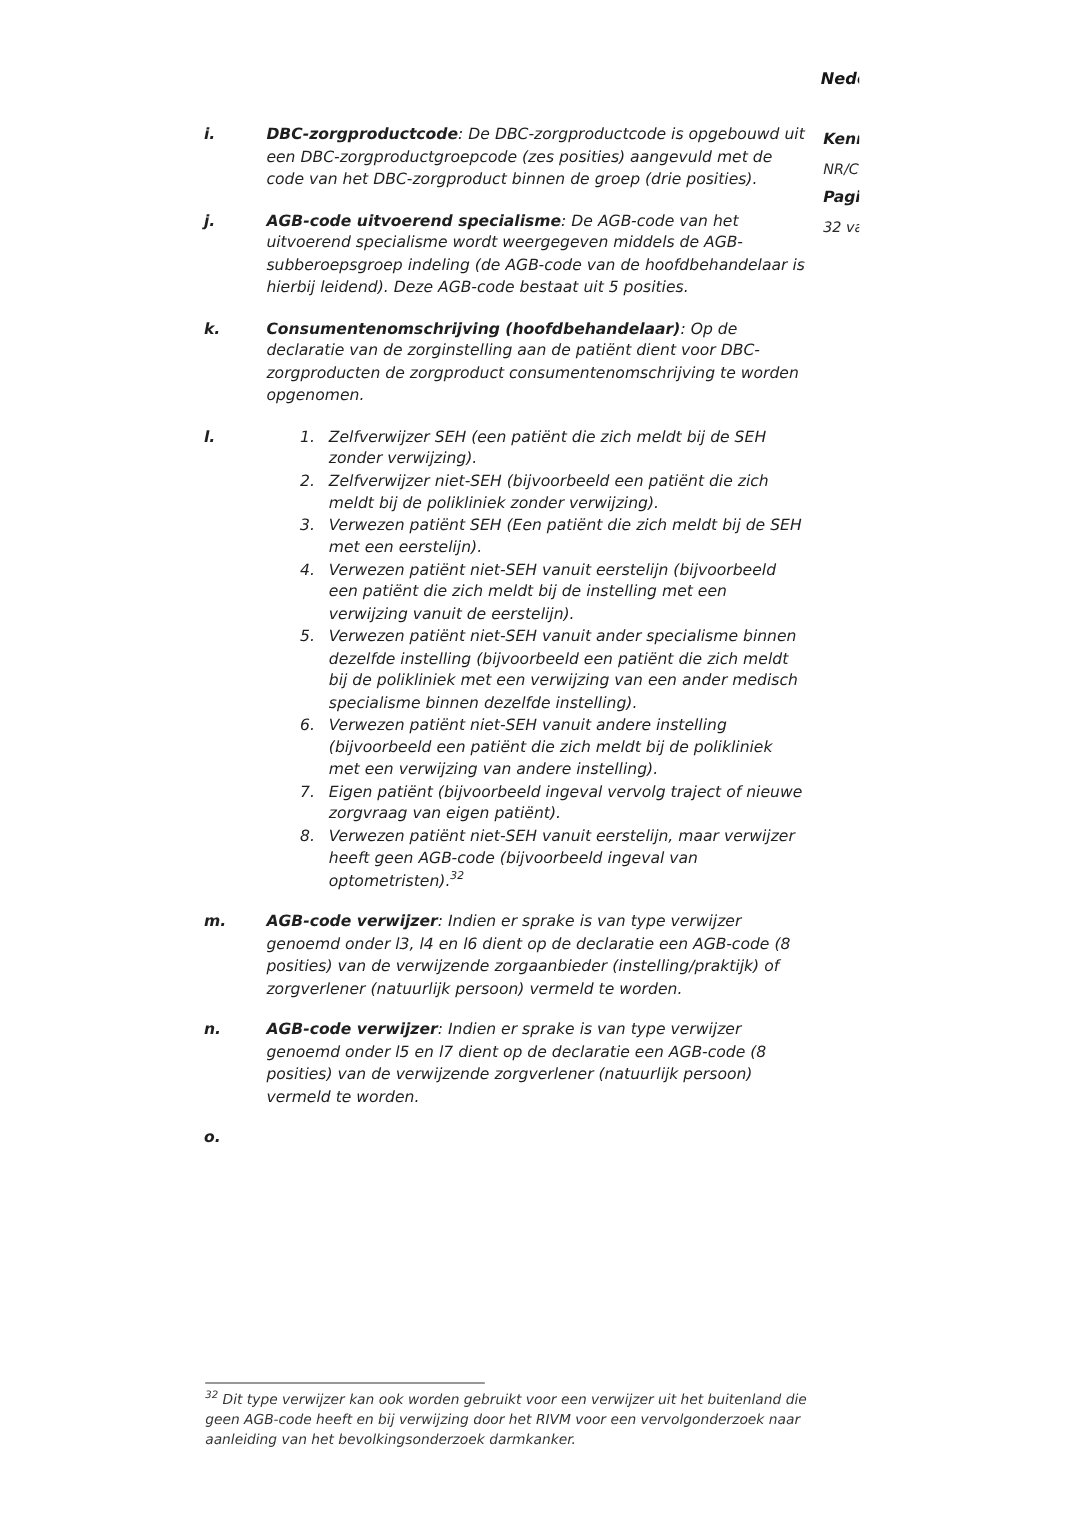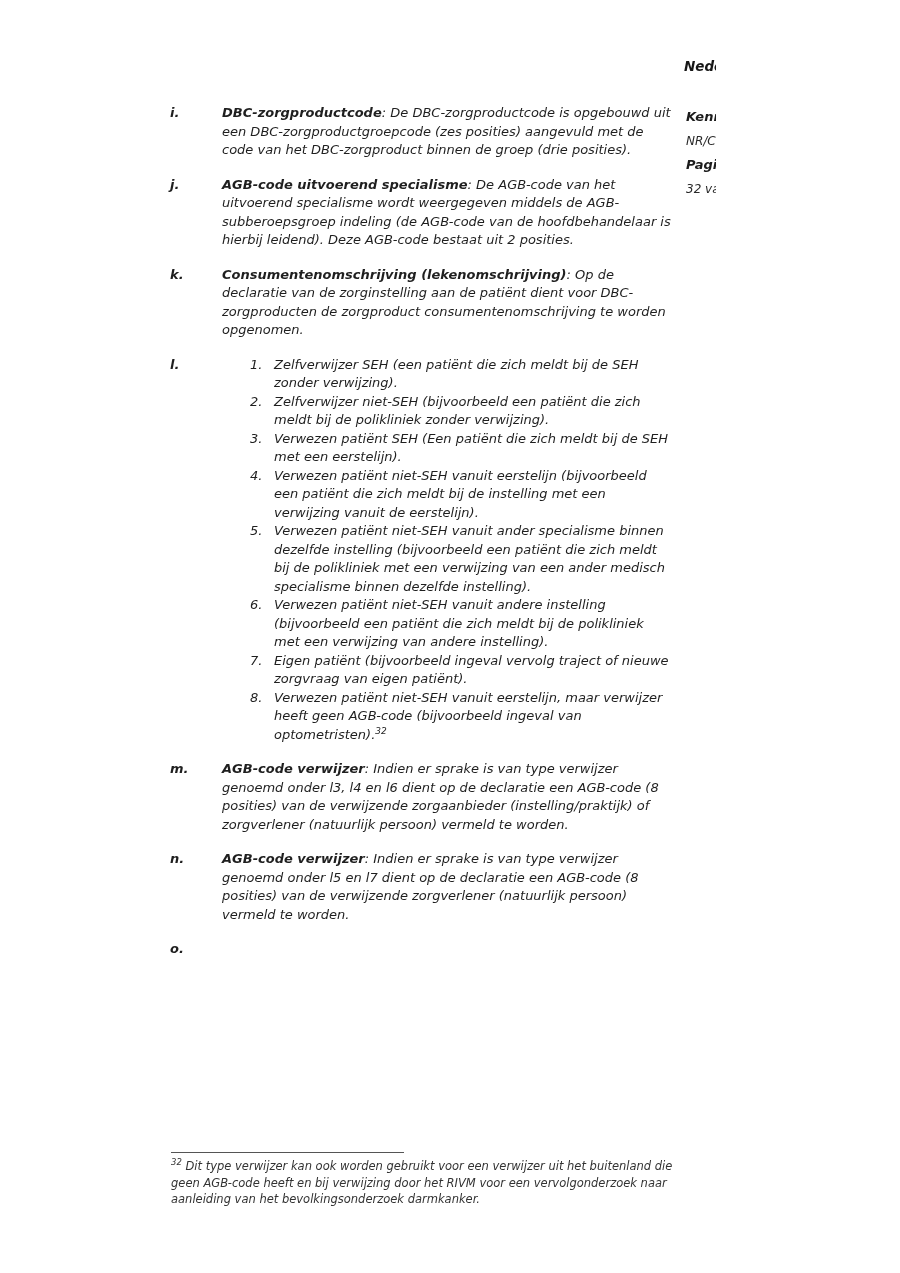--- a/index.html
+++ b/index.html
@@ -135,28 +135,28 @@
     <div class="item">
       <div class="letter">i.</div>
       <div class="content">
         <span class="para"><b>DBC-zorgproductcode</b><span>: De DBC-zorgproductcode is opgebouwd uit een DBC-zorgproductgroepcode (zes posities) aangevuld met de code van het DBC-zorgproduct binnen de groep (drie posities).</span></span>
       </div>
     </div>
 
     <div class="item">
       <div class="letter">j.</div>
       <div class="content">
-        <span class="para"><b>AGB-code uitvoerend specialisme</b><span>: De AGB-code van het uitvoerend specialisme wordt weergegeven middels de AGB-subberoepsgroep indeling (de AGB-code van de hoofdbehandelaar is hierbij leidend). Deze AGB-code bestaat uit 2 posities.</span></span>
+        <span class="para"><b>AGB-code uitvoerend specialisme</b><span>: De AGB-code van het uitvoerend specialisme wordt weergegeven middels de AGB-subberoepsgroep indeling (de AGB-code van de hoofdbehandelaar is hierbij leidend). Deze AGB-code bestaat uit 5 posities.</span></span>
       </div>
     </div>
 
     <div class="item">
       <div class="letter">k.</div>
       <div class="content">
-        <span class="para"><b>Consumentenomschrijving (lekenomschrijving)</b><span>: Op de declaratie van de zorginstelling aan de patiënt dient voor DBC-zorgproducten de zorgproduct consumentenomschrijving te worden opgenomen.</span></span>
+        <span class="para"><b>Consumentenomschrijving (hoofdbehandelaar)</b><span>: Op de declaratie van de zorginstelling aan de patiënt dient voor DBC-zorgproducten de zorgproduct consumentenomschrijving te worden opgenomen.</span></span>
       </div>
     </div>
 
     <div class="item">
       <div class="letter">l.</div>
       <div class="content">
         <div class="sublist">
           <div class="subitem">
             <span class="subnum">1.</span>
             <span class="subtext">Zelfverwijzer SEH (een patiënt die zich meldt bij de SEH zonder verwijzing).</span>

